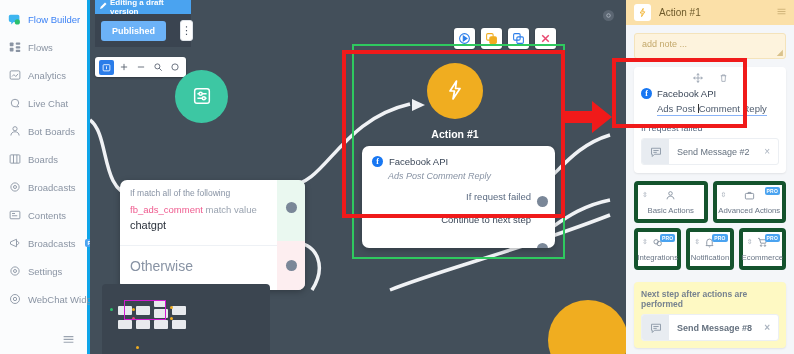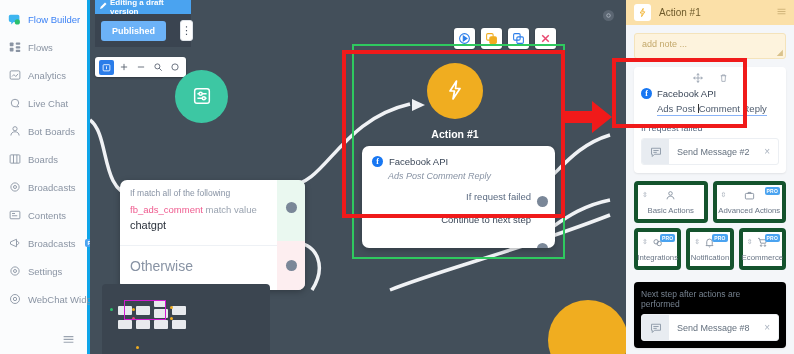--- a/index.html
+++ b/index.html
@@ -154,21 +154,21 @@
   .cat-tile {
     background: #fff; border: 4px solid #14532d; border-radius: 4px; position: relative;
     display:flex; flex-direction:column; align-items:center; justify-content:center;
     padding: 5px 3px 4px 3px; color:#6a7686; font-size:7.8px; flex: 1 1 0; min-width: 0;
   }
   .cat-tile .cat-ico { color:#7b8797; margin-bottom: 3px; }
   .cat-drag { position:absolute; left:4px; top:6px; color:#9aa4b1; font-size:7px; line-height:1; }
   .cat-pro { position:absolute; right:2px; top:2px; background:#4aa3f0; color:#fff; font-size:5px; font-weight:bold; border-radius:2px; padding:1px 2px; letter-spacing:.2px;}
   .cat-name { white-space: nowrap; }
 
-  .next-block { margin: 12px 8px; background:#000000; border-radius:4px; box-shadow: 0 1px 2px rgba(0,0,0,.08); padding: 7px; }
+  .next-block { margin: 12px 8px; background:#fef9c3; border-radius:4px; box-shadow: 0 1px 2px rgba(0,0,0,.08); padding: 7px; font-weight: bold; }
   .next-title { color:#76828f; font-size:8.5px; margin-bottom: 5px; }
 </style>
 </head>
 <body>
 
 <div id="app">
 
   <div class="sidebar">
     <div class="side-item active">
       <span class="side-ico">

